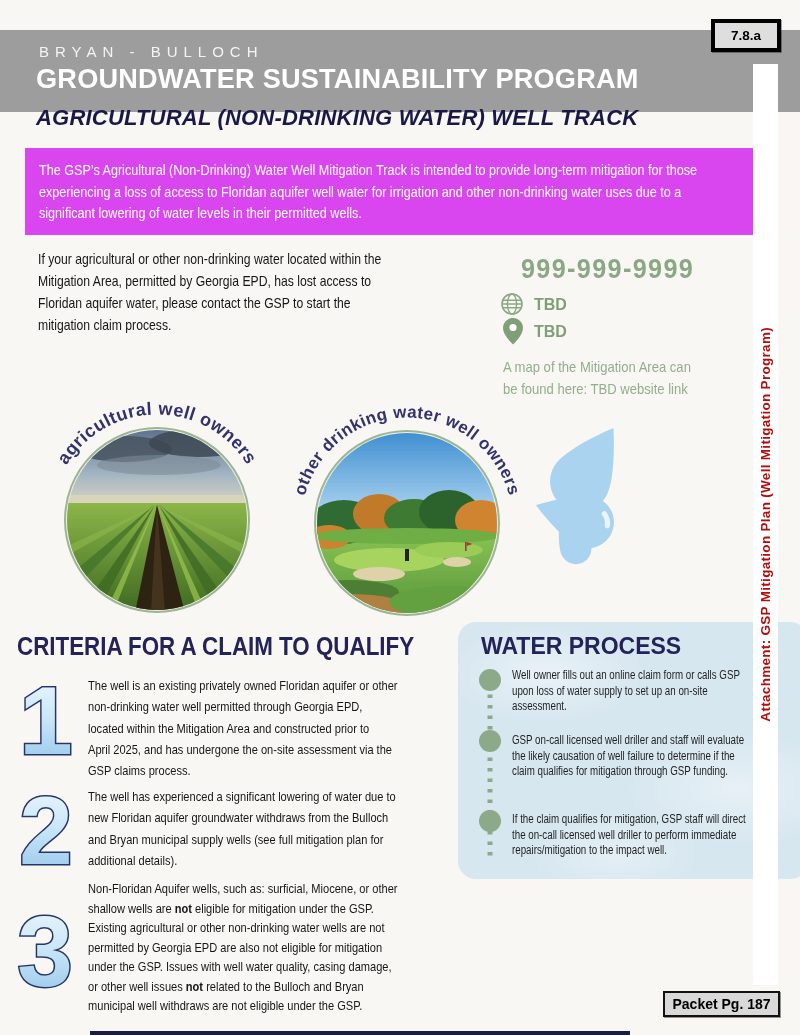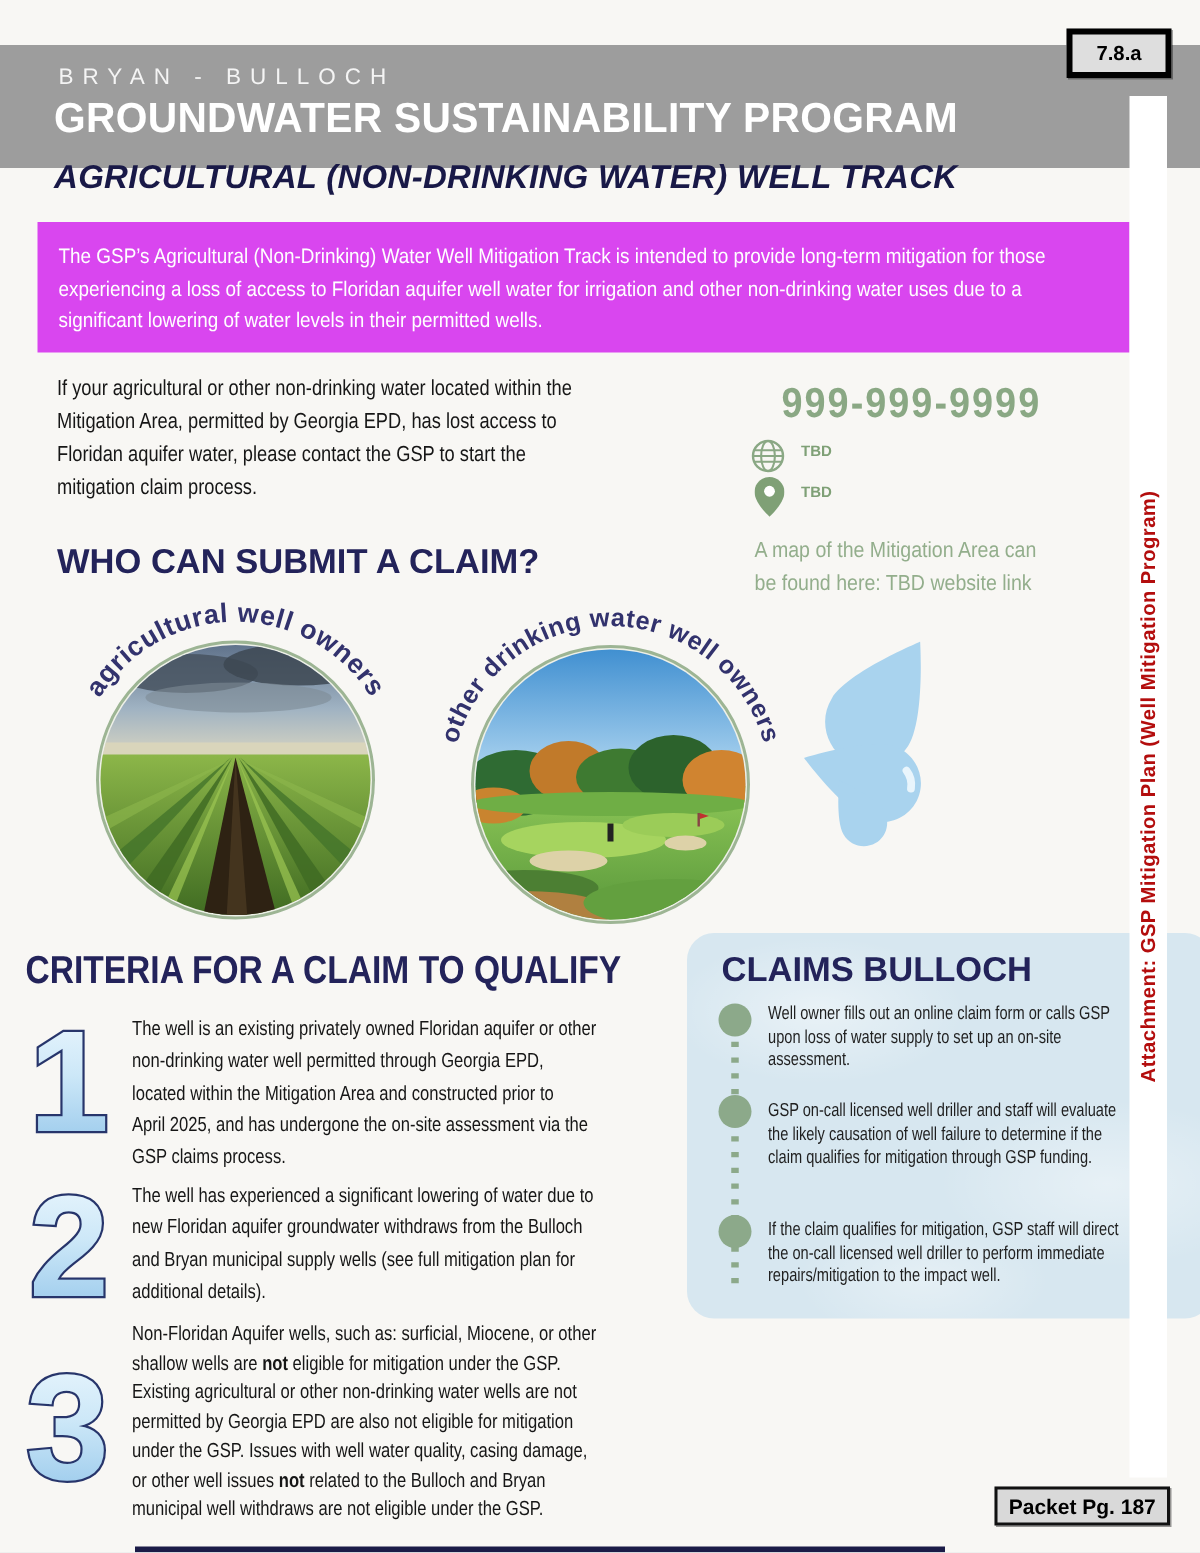--- a/index.html
+++ b/index.html
@@ -26,21 +26,21 @@
   .band-sub{left:36px;top:75px;font-size:22px;font-weight:bold;font-style:italic;color:#191947;letter-spacing:.2px;}
 
   
   .navy-banner{left:25px;top:148px;width:728px;height:87px;background:#d946ef;color:#fff;}
   .navy-banner-text{left:14px;top:12px;font-size:14px;line-height:21.5px;}
 
   .intro-text{left:38px;top:248px;font-size:14.5px;line-height:22px;color:#161616;}
 
   
   .phone{left:521px;top:253px;font-size:28px;font-weight:900;letter-spacing:1.5px;color:#8aa884;}
-  .tbd-label{font-size:10px;color:#7fa076;font-weight:bold;}
+  .tbd-label{font-size:16px;color:#7fa076;font-weight:bold;}
   .map-note{left:503px;top:356px;font-size:14.5px;line-height:22px;color:#93ae8c;}
 
   .who-heading{left:38px;top:361px;font-size:23px;font-weight:800;color:#23235a;}
   .criteria-heading{left:17px;top:631px;font-size:26px;font-weight:800;color:#23235a;}
   .claims-heading{left:481px;top:633px;font-size:23px;font-weight:800;color:#23235a;z-index:2;}
 
   .crit-text{font-size:13.5px;line-height:21.3px;color:#161616;}
   .crit-text .b{font-weight:bold;}
 
   
@@ -97,21 +97,20 @@
 
   <svg class="abs" style="left:503px;top:318px" width="20" height="27" viewBox="0 0 20 27">
     <path d="M10,0 C4.5,0 0,4.5 0,10 C0,17.5 10,26.5 10,26.5 C10,26.5 20,17.5 20,10 C20,4.5 15.5,0 10,0 Z" fill="#7fa076"></path>
     <circle cx="10" cy="9.5" r="3.6" fill="#ffffff"></circle>
   </svg>
   <div class="abs tbd-label" style="left:534px;top:323px">TBD</div>
 
   <div class="abs map-note pre sx90">A map of the Mitigation Area can
 be found here: TBD website link</div>
 
-  <div class="abs who-heading">WHO CAN SUBMIT A CLAIM?</div>
 
   <svg class="abs" style="left:39px;top:399px" width="236" height="236" viewBox="0 0 236 236">
     <defs>
       <clipPath id="c1">
           <circle cx="118" cy="121" r="90"></circle>
         </clipPath>
       <path id="arc1" d="M 14,142 A 106,106 0 1 1 222,142" fill="none"></path>
       <linearGradient id="sky1" x1="0" y1="0" x2="0" y2="1">
         <stop offset="0" stop-color="#5d7089"></stop>
           <stop offset=".55" stop-color="#9fb2c2"></stop>
@@ -249,21 +248,21 @@
   </svg>
   <div class="abs crit-text pre sx82" style="left:88px;top:879px;line-height:19.5px"><span>Non-Floridan Aquifer wells, such as: surficial, Miocene, or other
 shallow wells are </span><span class="b">not</span><span> eligible for mitigation under the GSP.
 Existing agricultural or other non-drinking water wells are not
 permitted by Georgia EPD are also not eligible for mitigation
 under the GSP. Issues with well water quality, casing damage,
 or other well issues </span><span class="b">not</span><span> related to the Bulloch and Bryan
 municipal well withdraws are not eligible under the GSP.</span></div>
 
   <div class="abs claims-panel"></div>
-  <div class="abs claims-heading">CLAIMS BULLOCH</div>
+  <div class="abs claims-heading">WATER PROCESS</div>
 
   <svg class="abs" style="left:477px;top:664px;z-index:2" width="26" height="205" viewBox="0 0 26 205">
     <line x1="13" y1="20" x2="13" y2="198" stroke="#8ca98a" stroke-width="5" stroke-dasharray="3.5,7"></line>
     <circle cx="13" cy="16" r="11" fill="#8ca98a"></circle>
     <circle cx="13" cy="77" r="11" fill="#8ca98a"></circle>
     <circle cx="13" cy="157" r="11" fill="#8ca98a"></circle>
   </svg>
 
   <div class="abs step pre sx78" style="left:512px;top:668px">Well owner fills out an online claim form or calls GSP
 upon loss of water supply to set up an on-site

